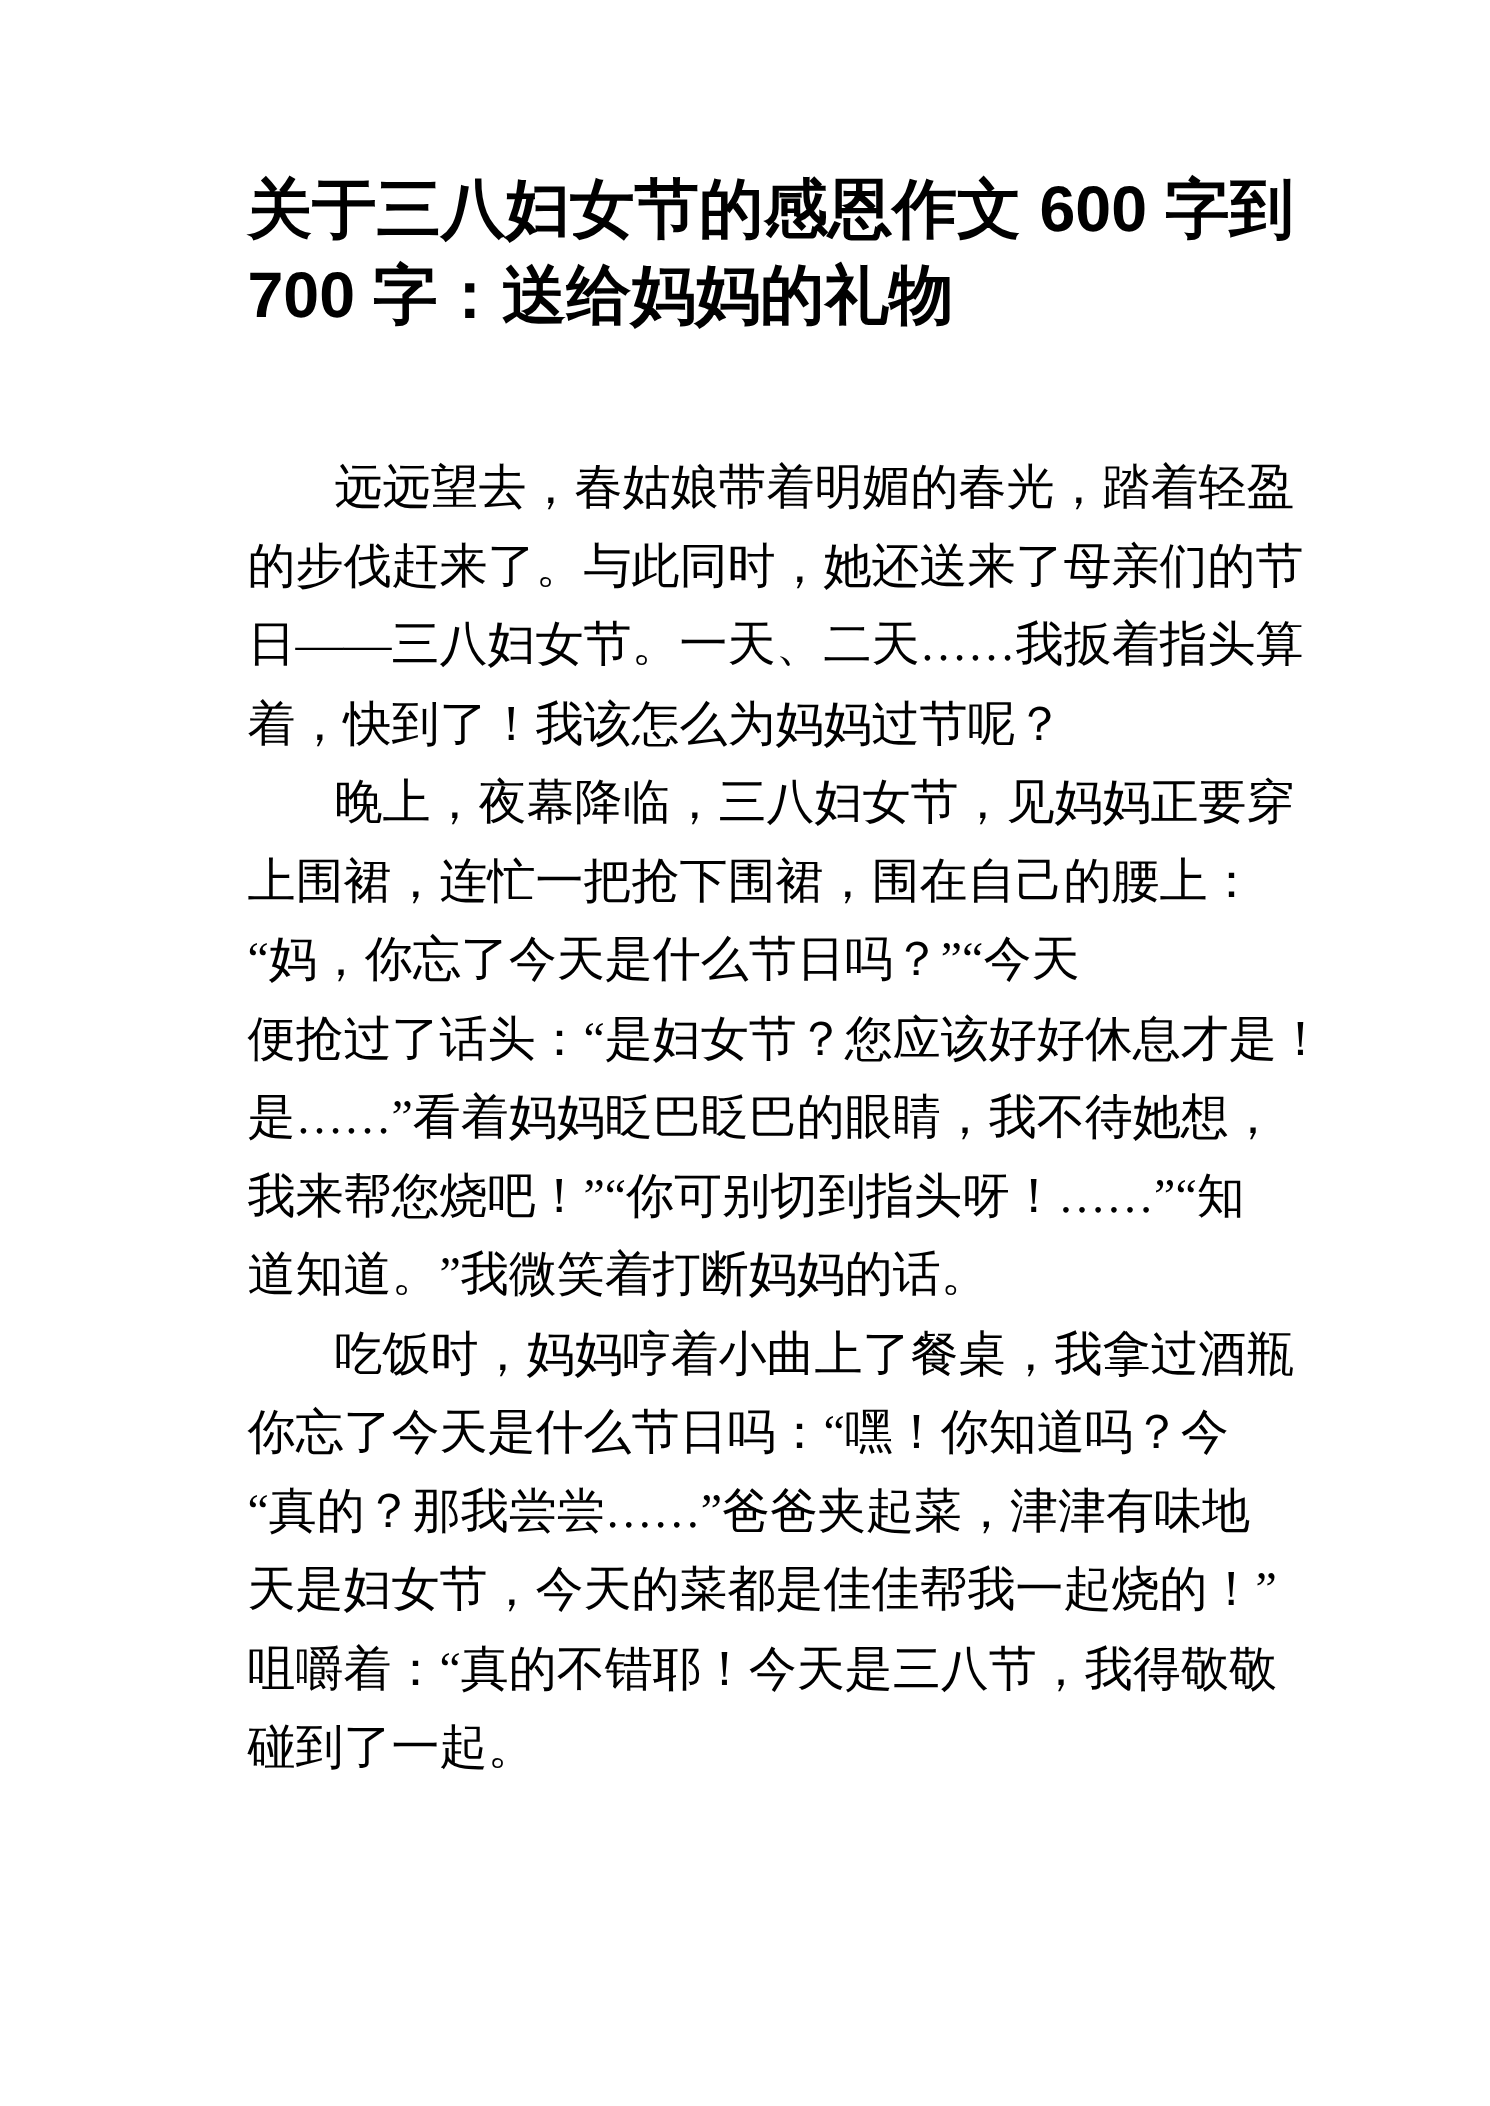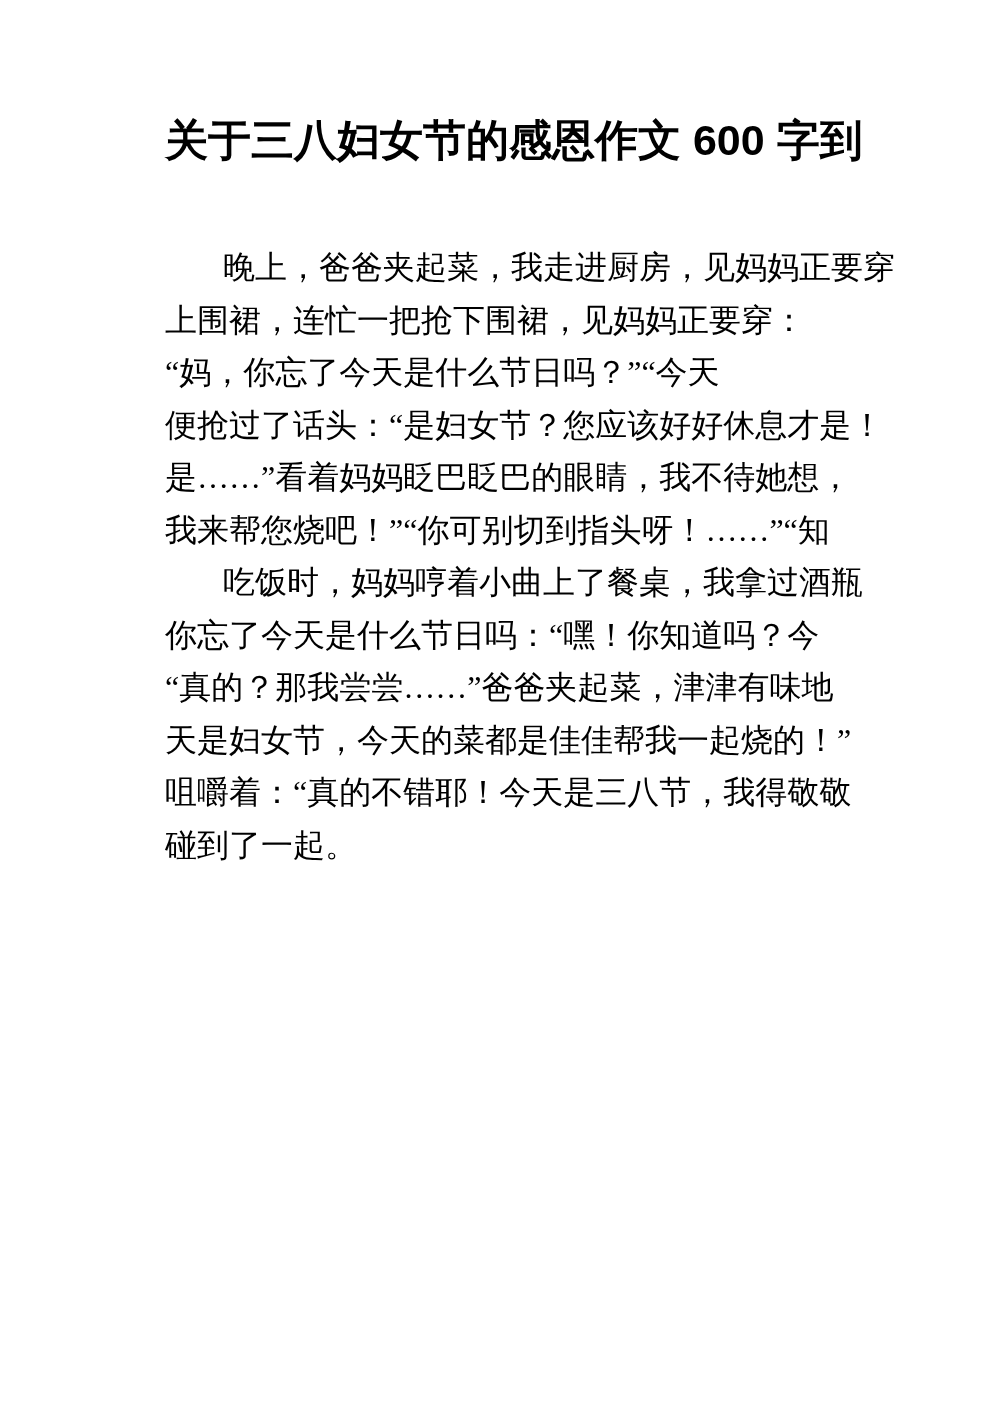--- a/index.html
+++ b/index.html
@@ -47,31 +47,39 @@
   .line.indent {
     padding-left: 58px;
   }
 </style>
 </head>
 <body>
 
 <div class="page">
   <h1 class="doc-title">
     <span class="title-line">关于三八妇女节的感恩作文 600 字到</span>
+    <span class="title-line">700 字：送给妈妈的礼物</span>
   </h1>
 
   <div class="doc-body">
+    <p>
+      <span class="line indent">远远望去，春姑娘带着明媚的春光，踏着轻盈</span>
+      <span class="line">的步伐赶来了。与此同时，她还送来了母亲们的节</span>
+      <span class="line">日——三八妇女节。一天、二天……我扳着指头算</span>
+      <span class="line">着，快到了！我该怎么为妈妈过节呢？</span>
+    </p>
 
     <p>
-      <span class="line indent">晚上，爸爸夹起菜，我走进厨房，见妈妈正要穿</span>
-      <span class="line">上围裙，连忙一把抢下围裙，见妈妈正要穿：</span>
+      <span class="line indent">晚上，夜幕降临，三八妇女节，见妈妈正要穿</span>
+      <span class="line">上围裙，连忙一把抢下围裙，围在自己的腰上：</span>
       <span class="line">“妈，你忘了今天是什么节日吗？”“今天</span>
       <span class="line">便抢过了话头：“是妇女节？您应该好好休息才是！</span>
       <span class="line">是……”看着妈妈眨巴眨巴的眼睛，我不待她想，</span>
       <span class="line">我来帮您烧吧！”“你可别切到指头呀！……”“知</span>
+      <span class="line">道知道。”我微笑着打断妈妈的话。</span>
     </p>
 
     <p>
       <span class="line indent">吃饭时，妈妈哼着小曲上了餐桌，我拿过酒瓶</span>
       <span class="line">你忘了今天是什么节日吗：“嘿！你知道吗？今</span>
       <span class="line">“真的？那我尝尝……”爸爸夹起菜，津津有味地</span>
       <span class="line">天是妇女节，今天的菜都是佳佳帮我一起烧的！”</span>
       <span class="line">咀嚼着：“真的不错耶！今天是三八节，我得敬敬</span>
       <span class="line">碰到了一起。</span>
     </p>

